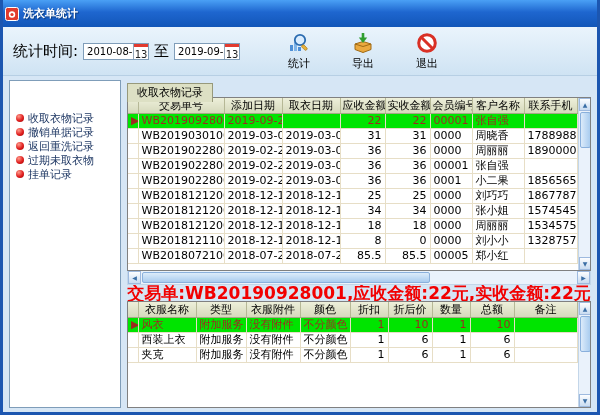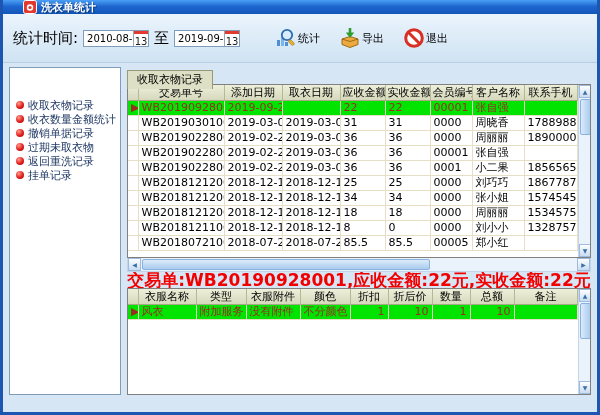--- a/index.html
+++ b/index.html
@@ -1,47 +1,47 @@
 <!DOCTYPE html>
 <html><head>
 <meta charset="utf-8">
 <style>
   html,body{margin:0;padding:0;background:#9AA5B1;font-family:"DejaVu Sans","Liberation Sans",sans-serif;}
   .window{width:600px;height:415px;box-sizing:border-box;border:3px solid #1C56B0;border-top:none;background:#D6E6F5;position:relative;}
-  .titlebar{height:14px;background:linear-gradient(180deg,#4AA0F5 0%,#1E66CF 45%,#1256B8 100%);display:flex;align-items:center;padding:0 20px;gap:4px;}
+  .titlebar{height:27px;background:linear-gradient(180deg,#4AA0F5 0%,#1E66CF 45%,#1256B8 100%);display:flex;align-items:center;padding:0 2px;gap:4px;}
   .title-text{color:#fff;font-size:11px;font-weight:bold;text-shadow:1px 1px 1px #0A3A7A;}
   .client{height:387px;display:flex;flex-direction:column;}
   
   .toolbar{height:48px;display:flex;align-items:center;gap:5px;padding:0 10px;background:linear-gradient(180deg,#EAF4FC,#CFE3F3);border-bottom:1px solid #B7CFE4;flex:0 0 auto;}
   .lbl{font-size:15px;color:#000;}
   .datefield{width:66px;height:17px;background:#fff;border:1px solid #7F9DB9;display:flex;align-items:center;font-size:10px;padding-left:3px;box-sizing:border-box;}
   .datefield .dval{flex:1;white-space:nowrap;overflow:hidden;}
   .datebtn{width:14px;height:15px;background:linear-gradient(#E23A2E 0 3px,#fff 3px);border-left:1px solid #94A6B8;font-size:10px;display:flex;align-items:flex-end;justify-content:center;line-height:9px;color:#222;}
   .tool-buttons{display:flex;gap:16px;margin-left:30px;}
-  .tool-btn{width:48px;background:transparent;border:none;display:flex;align-items:center;gap:1px;font-size:11px;color:#000;padding:0;cursor:default;font-family:inherit;}
+  .tool-btn{width:48px;background:transparent;border:none;display:flex;flex-direction:column;align-items:center;gap:1px;font-size:11px;color:#000;padding:0;cursor:default;font-family:inherit;}
   .tool-btn .ico{height:24px;display:flex;align-items:center;justify-content:center;}
   
   .body{flex:1;display:flex;gap:6px;padding:4px 6px 6px 6px;box-sizing:border-box;min-height:0;}
   .sidebar{width:112px;background:#fff;border:1px solid #7F9DB9;padding:30px 4px 0 6px;box-sizing:border-box;}
   .side-item{display:flex;align-items:center;gap:4px;height:14px;font-size:11px;color:#1F3864;white-space:nowrap;overflow:hidden;}
   .bullet{width:8px;height:8px;border-radius:50%;background:radial-gradient(circle at 35% 30%,#FF9A8A,#E02020 55%,#9A0000);flex:0 0 auto;}
   .main{flex:1;display:flex;flex-direction:column;min-width:0;}
   
   .tabrow{height:17px;flex:0 0 auto;}
   .tab{display:inline-block;padding:1px 9px 2px 9px;font-size:11px;background:#DDE0C4;border:1px solid #97997B;border-bottom:none;position:relative;top:1px;}
   
   .grid-wrap{display:flex;border:1px solid #808080;background:#fff;overflow:hidden;}
   .orders-wrap{height:172px;flex:0 0 auto;}
   .detail-wrap{flex:1;min-height:0;}
   table.grid{border-collapse:collapse;table-layout:fixed;width:100%;flex:1;align-self:flex-start;}
   table.grid th{background:linear-gradient(#EDEFDA,#D6D9BC);border-right:1px solid #B6B896;border-bottom:1px solid #A6A886;font-size:11px;font-weight:normal;height:15px;padding:0 2px;white-space:nowrap;overflow:hidden;text-align:center;}
   table.grid td{border-right:1px solid #E7DEC6;border-bottom:1px solid #E7DEC6;font-size:11px;height:14px;line-height:14px;padding:0 3px;white-space:nowrap;overflow:hidden;color:#000;}
   td.sel-cell,th.sel-cell{padding:0;text-align:center;font-size:7px;color:#222;}
   tr.selected td{background:#00E400;color:#9C2B20;}
-  .orders td:nth-child(5),.orders td:nth-child(6){}
+  .orders td:nth-child(5),.orders td:nth-child(6){text-align:right;}
   .detail td:nth-child(6),.detail td:nth-child(7),.detail td:nth-child(8),.detail td:nth-child(9){text-align:right;}
   
   .vscroll{width:13px;flex:0 0 auto;background:#EAF2FB;border-left:1px solid #C3D6E9;display:flex;flex-direction:column;}
   .hscroll{height:13px;flex:0 0 auto;background:#EAF2FB;border:1px solid #C3D6E9;border-top:none;display:flex;}
   .sbtn{flex:0 0 13px;background:linear-gradient(#FDFEFF,#C9DCF1);border:1px solid #9EBADF;color:#3A6EA5;font-size:6px;display:flex;align-items:center;justify-content:center;box-sizing:border-box;}
   .vthumb{height:34px;margin:1px;background:linear-gradient(90deg,#DCEBFA,#A9CCEF);border:1px solid #8AB0DC;border-radius:2px;}
   .hthumb{width:62%;margin:1px;background:linear-gradient(#DCEBFA,#A9CCEF);border:1px solid #8AB0DC;border-radius:2px;}
   .vspace{flex:1;}
   
   .statusline{height:16px;line-height:16px;font-size:17px;font-weight:bold;color:#F20000;text-align:center;flex:0 0 auto;white-space:nowrap;overflow:hidden;}
@@ -109,33 +109,29 @@
     </div>
 
     <div class="body">
       <div class="sidebar">
         <div class="side-item">
             <span class="bullet"></span>
             <span>收取衣物记录</span>
           </div>
         <div class="side-item">
             <span class="bullet"></span>
-            <span>收衣数量金额统计</span>
-          </div>
-        <div class="side-item">
-            <span class="bullet"></span>
             <span>撤销单据记录</span>
           </div>
         <div class="side-item">
             <span class="bullet"></span>
+            <span>返回重洗记录</span>
+          </div>
+        <div class="side-item">
+            <span class="bullet"></span>
             <span>过期未取衣物</span>
-          </div>
-        <div class="side-item">
-            <span class="bullet"></span>
-            <span>返回重洗记录</span>
           </div>
         <div class="side-item">
             <span class="bullet"></span>
             <span>挂单记录</span>
           </div>
       </div>
 
       <div class="main">
         <div class="tabrow">
           <span class="tab">收取衣物记录</span>
@@ -330,20 +326,44 @@
                   <td>风衣</td>
                   <td>附加服务</td>
                   <td>没有附件</td>
                   <td>不分颜色</td>
                   <td>1</td>
                   <td>10</td>
                   <td>1</td>
                   <td>10</td>
                   <td></td>
                 </tr>
+                <tr>
+                  <td class="sel-cell"></td>
+                  <td>西装上衣</td>
+                  <td>附加服务</td>
+                  <td>没有附件</td>
+                  <td>不分颜色</td>
+                  <td>1</td>
+                  <td>6</td>
+                  <td>1</td>
+                  <td>6</td>
+                  <td></td>
+                </tr>
+                <tr>
+                  <td class="sel-cell"></td>
+                  <td>夹克</td>
+                  <td>附加服务</td>
+                  <td>没有附件</td>
+                  <td>不分颜色</td>
+                  <td>1</td>
+                  <td>6</td>
+                  <td>1</td>
+                  <td>6</td>
+                  <td></td>
+                </tr>
               </tbody>
           </table>
           <div class="vscroll">
             <div class="sbtn">▲</div>
             <div class="vthumb"></div>
             <div class="vspace"></div>
             <div class="sbtn">▼</div>
           </div>
         </div>
       </div>

